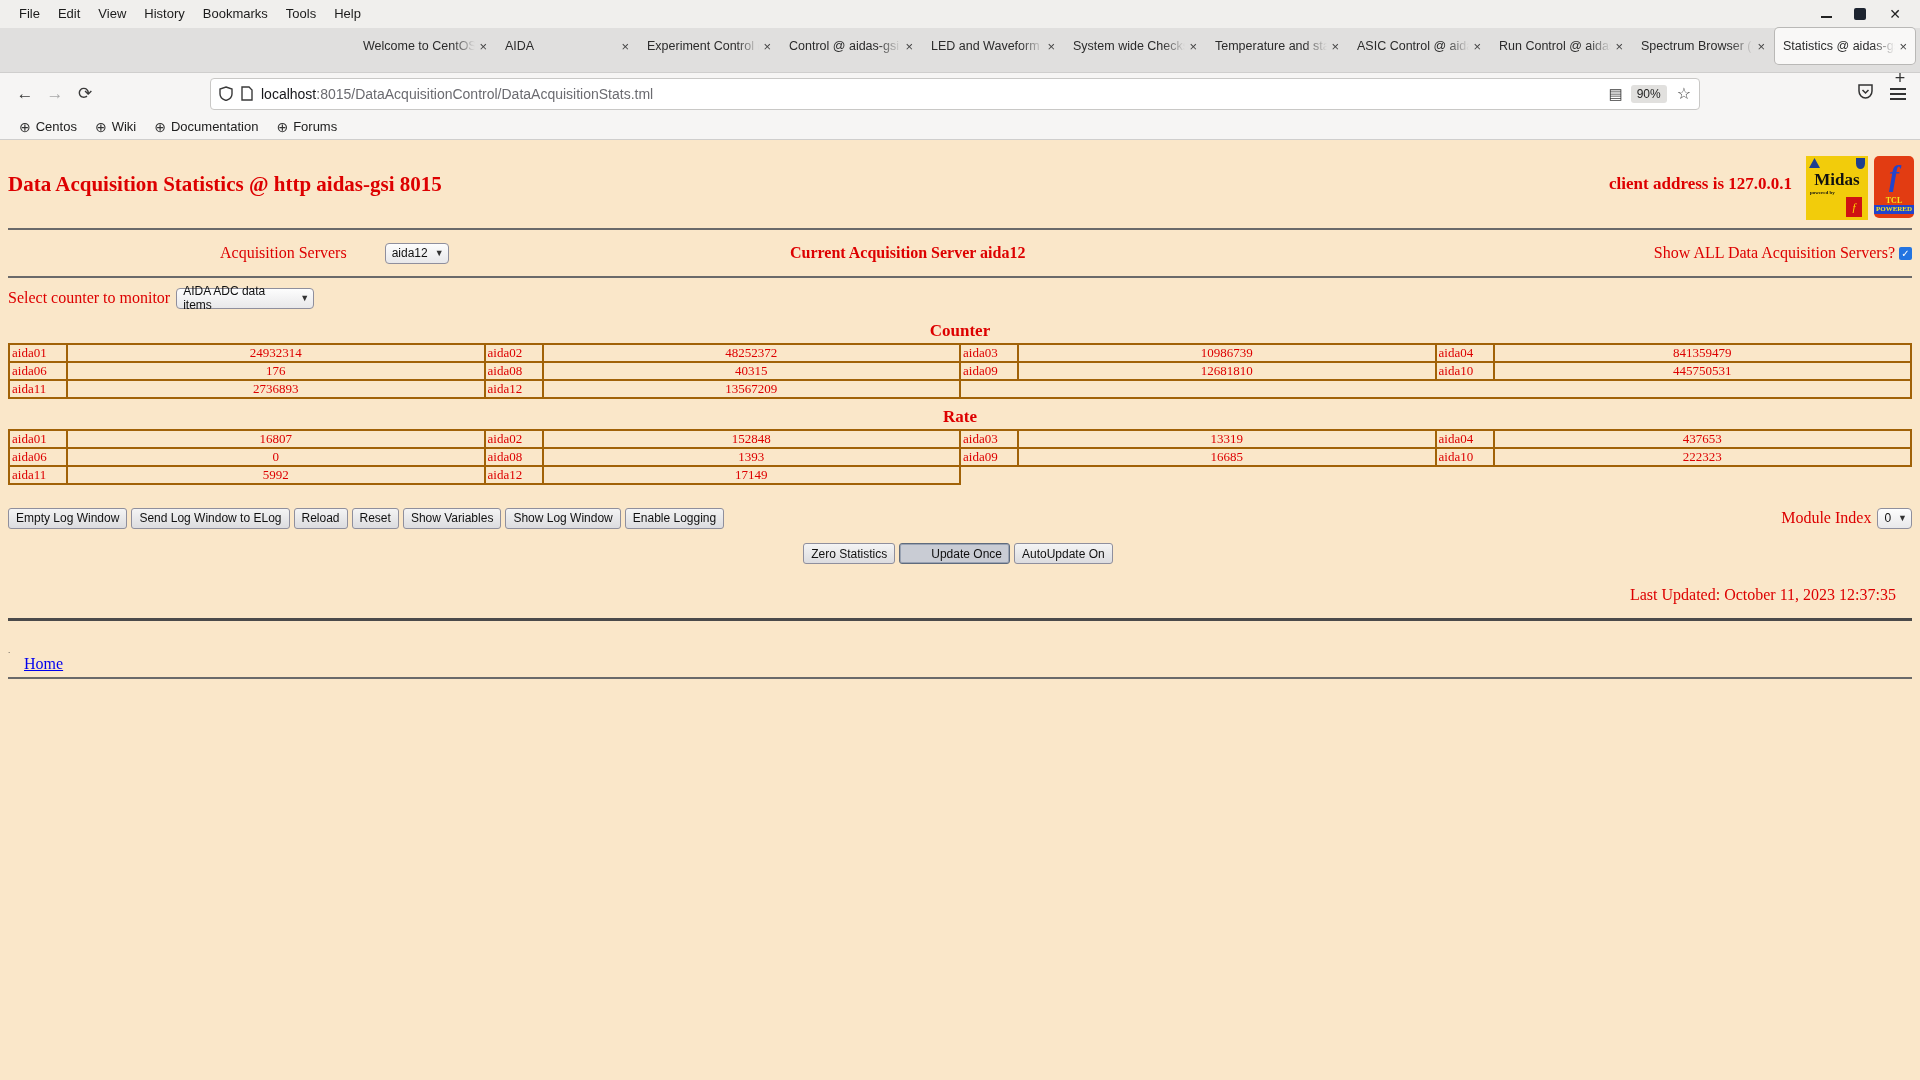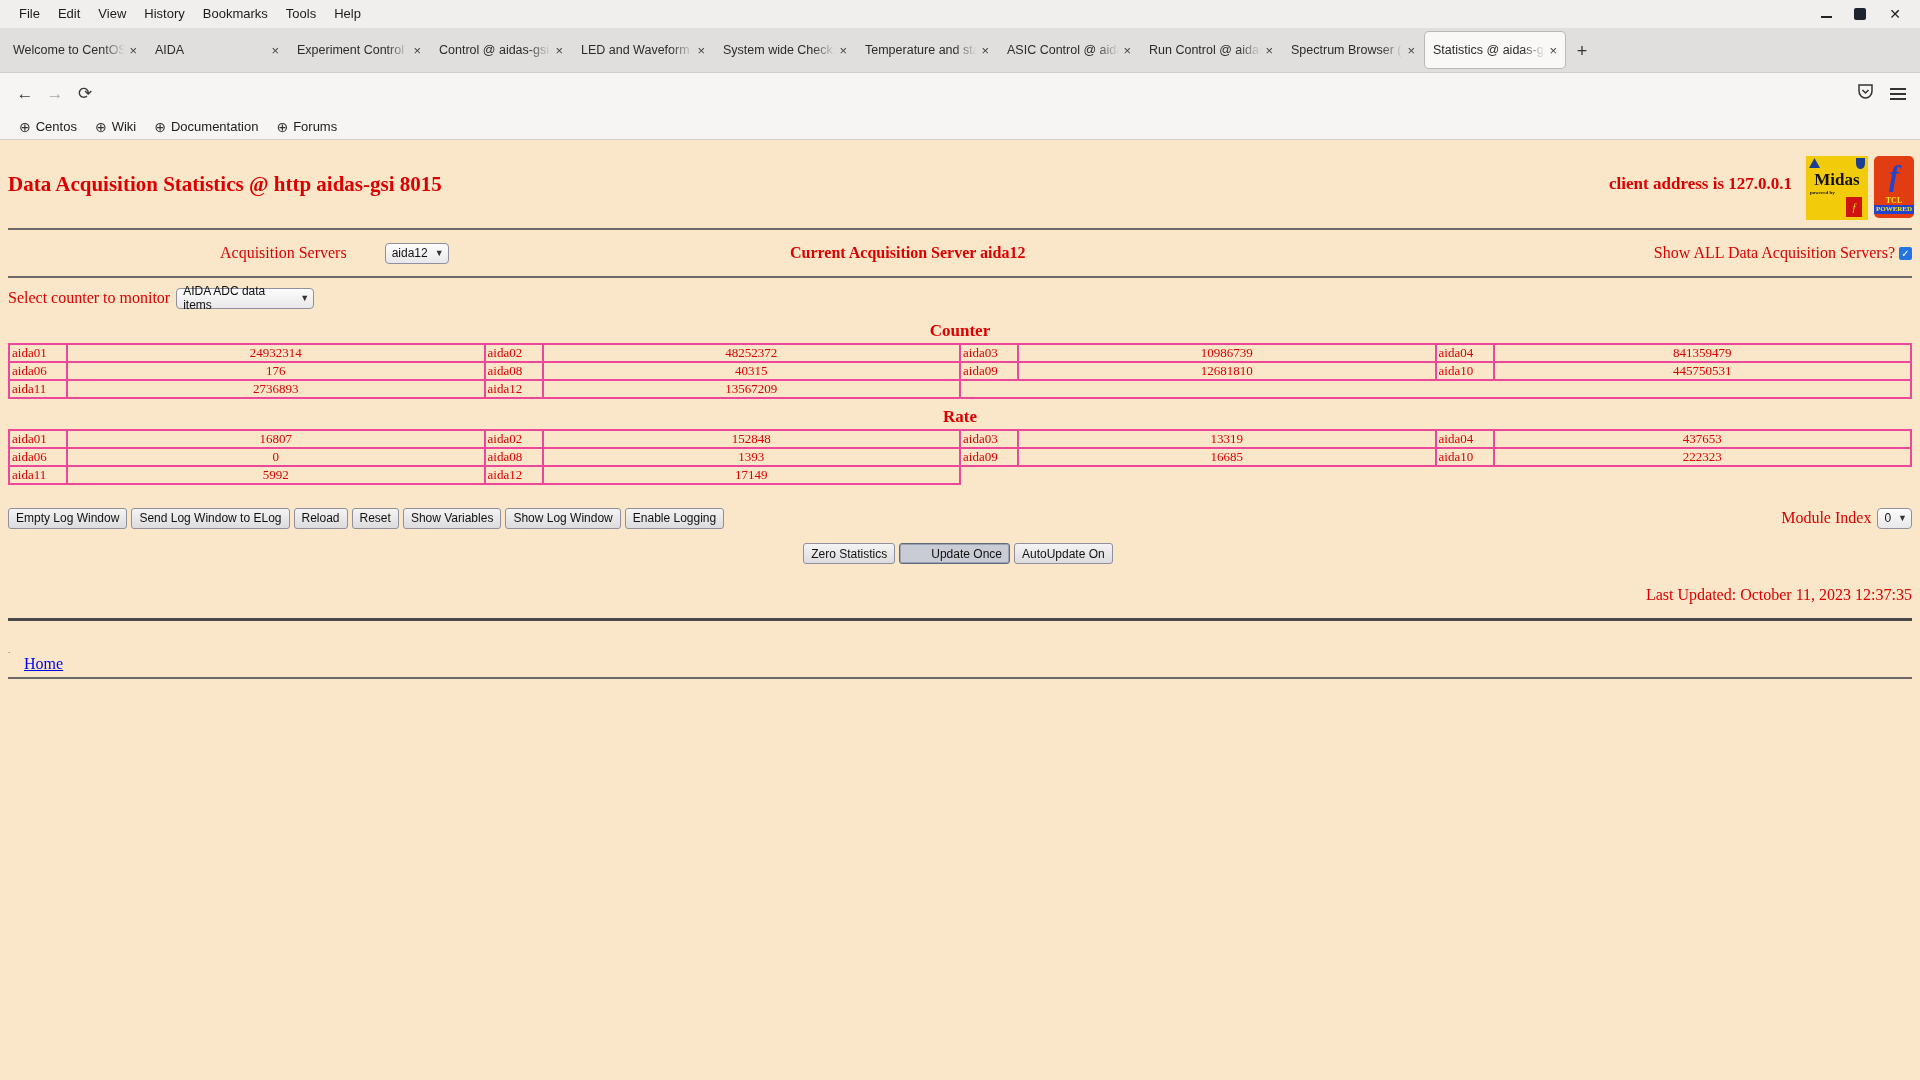--- a/index.html
+++ b/index.html
@@ -8,21 +8,21 @@
 
   
   .menubar { height:28px; background:#f0efed; display:flex; align-items:center; padding:12px 10px; color:#1b1b1b; font-size:13px; }
   .menu-item { padding:0 9px; line-height:28px; cursor:default; }
   .win-controls { margin-left:auto; display:flex; align-items:center; gap:22px; padding-right:8px; }
   .wc { width:14px; height:14px; display:flex; align-items:center; justify-content:center; color:#222; font-size:12px; }
   .wc-min { border-bottom:2px solid #222; height:8px; width:11px; }
   .wc-max { width:12px; height:12px; background:#1d2430; border-radius:2px; }
   .wc-close { font-size:14px; }
 
-  .tabbar { height:44px; background:#e0dfde; display:flex; align-items:flex-end; padding:0 4px; }
+  .tabbar { height:44px; background:#e0dfde; display:flex; align-items:flex-end; padding:0 4px;flex-direction:column; }
   .tab { width:140px; height:36px; margin:0 1px 4px 1px; display:flex; align-items:center; padding:0 8px; border-radius:4px; color:#2b2b2b; font-size:12.5px; position:relative; }
   .tab.active { background:#f9f8f7; box-shadow:0 0 0 1px #b9b8b6; }
   .tab-label { flex:1; white-space:nowrap; overflow:hidden; -webkit-mask-image:linear-gradient(90deg,#000 80%,transparent); mask-image:linear-gradient(90deg,#000 80%,transparent); }
   .tab-close { color:#444; font-size:13px; margin-left:4px; flex:0 0 auto; }
   .newtab { width:28px; height:28px; margin:0 2px 7px; display:flex; align-items:center; justify-content:center; font-size:18px; color:#333; }
 
   .navbar { height:42px; background:#f6f5f4; display:flex; align-items:center; padding:0 10px; border-top:1px solid #cfcecd; }
   .nav-ico { width:30px; height:30px; display:flex; align-items:center; justify-content:center; font-size:17px; color:#3a3a3a; }
   .nav-ico.dim { color:#a8a8a8; }
   .urlbox { flex:1; height:32px; margin:0 12px 0 110px; margin-right:78px; background:#fff; border:1px solid #c9c8c6; border-radius:4px; display:flex; align-items:center; padding:0 8px; max-width:1490px; }
@@ -67,31 +67,31 @@
   .srv-row .show-all { margin-left:auto; display:flex; align-items:center; gap:4px; }
   .checkbox { width:13px; height:13px; background:#2374e1; border-radius:2px; color:#fff; font-size:10px; line-height:13px; text-align:center; }
 
   .select { display:inline-flex; align-items:center; background:linear-gradient(#fdfdfd,#e8e8ea); border:1px solid #8f8f9d; border-radius:4px; height:21px; padding:0 4px 0 6px; font-family:"Liberation Sans",sans-serif; font-size:12px; color:#111; margin-left:6px; }
   .select .chev { font-size:9px; margin-left:7px; color:#333; }
 
   .counter-row { display:flex; align-items:center; height:40px; padding:0 8px; }
   .sec-head { text-align:center; font-size:17px; font-weight:bold; margin:3px 0 2px; }
 
   table.stats { width:calc(100% - 16px); margin:0 8px; border-collapse:collapse; table-layout:fixed; }
-  table.stats td { border:2px solid #ec4899; font-size:13px; height:16px; padding:0 2px; overflow:hidden; white-space:nowrap; }
+  table.stats td { border:2px solid #a16207; font-size:13px; height:16px; padding:0 2px; overflow:hidden; white-space:nowrap; }
   table.stats td.n { }
   table.stats td.v { text-align:center; }
   table.stats td.empty-n { border:none; }
 
   .btn-row { display:flex; align-items:center; padding:0 8px; margin-top:20px; height:26px; }
   button.std { font-family:"Liberation Sans",sans-serif; font-size:12px; color:#111; background:linear-gradient(#f4f4f4,#dcdcdf); border:1px solid #8f8f9d; border-radius:3px; height:21px; padding:0 7px; margin-right:4px; }
   button.std.pressed { background:#c9ccd4; border-color:#5f6b7d; box-shadow:inset 0 0 0 1px #9aa3b3;padding-left:31px; }
   .module-idx { margin-left:auto; display:flex; align-items:center; font-size:16px; }
   .center-btns { display:flex; justify-content:center; margin-top:12px; }
-  .last-updated { text-align:right; padding-right:8px; font-size:16px; margin-top:22px; }
+  .last-updated { text-align:right; padding-right:24px; font-size:16px; margin-top:22px; }
   .pre-home { margin:26px 0 0 8px; font-size:9px; color:#333; line-height:6px; }
   .home-link { margin:2px 0 4px 24px; font-size:16px; }
   .home-link a { color:#0000ee; }
 </style>
 </head>
 <body>
 
 <div class="menubar">
   <div id="menu-items" style="display:flex;">
       <span class="menu-item">File</span>
@@ -156,20 +156,36 @@
         <span class="tab-close">×</span>
       </div>
     </div>
   <div class="newtab">+</div>
 </div>
 
 <div class="navbar">
   <span class="nav-ico">←</span>
   <span class="nav-ico dim">→</span>
   <span class="nav-ico">⟳</span>
+  <div class="urlbox">
+    <span class="shield-icon">
+      <svg width="14" height="15" viewBox="0 0 14 15">
+          <path d="M7 1 L13 3 V8 C13 11.5 10 13.5 7 14.5 C4 13.5 1 11.5 1 8 V3 Z" fill="none" stroke="#3a3a3a" stroke-width="1.4"></path>
+        </svg>
+    </span>
+    <span class="doc-icon">
+      <svg width="12" height="15" viewBox="0 0 12 15">
+          <path d="M1 1 H8 L11 4 V14 H1 Z" fill="none" stroke="#3a3a3a" stroke-width="1.4"></path>
+        </svg>
+    </span>
+    <span class="url-text"><span>localhost</span><span class="url-rest">:8015/DataAcquisitionControl/DataAcquisitionStats.tml</span></span>
+    <span class="reader-icon">▤</span>
+    <span class="zoom-pill">90%</span>
+    <span class="star-icon">☆</span>
+  </div>
   <div class="nav-right">
     <span>
       <svg width="17" height="17" viewBox="0 0 17 17">
           <path d="M2 2 H15 V8 C15 12 12 15 8.5 15 C5 15 2 12 2 8 Z" fill="none" stroke="#333" stroke-width="1.5"></path>
           <path d="M5.5 7 L8.5 10 L11.5 7" fill="none" stroke="#333" stroke-width="1.5"></path>
         </svg>
     </span>
     <span class="hamburger"></span>
   </div>
 </div>

